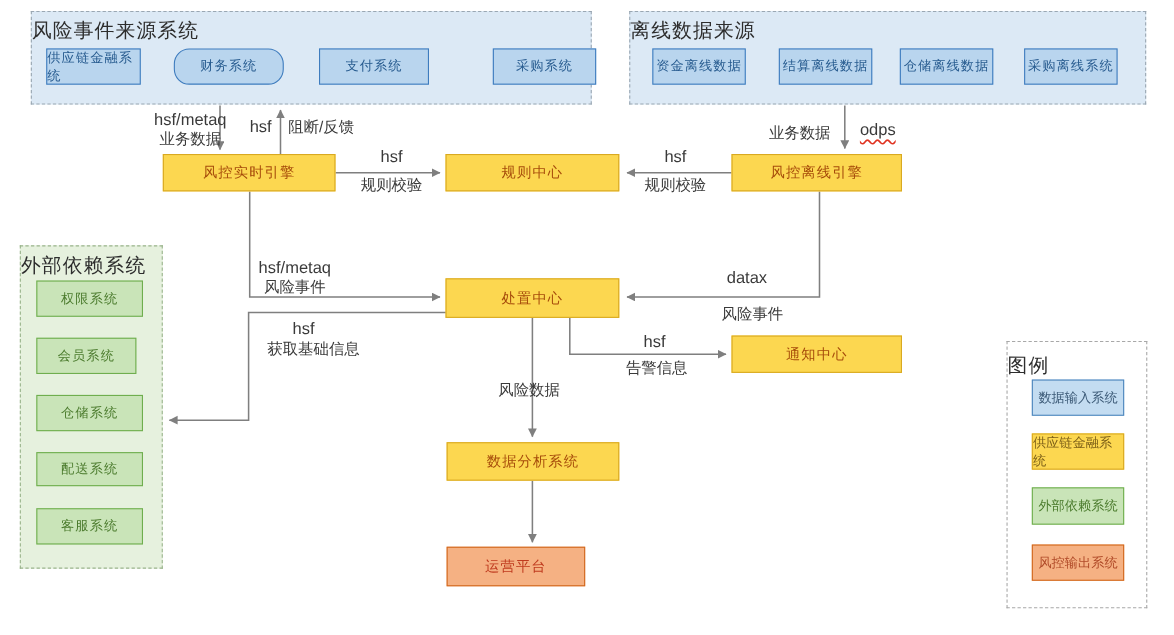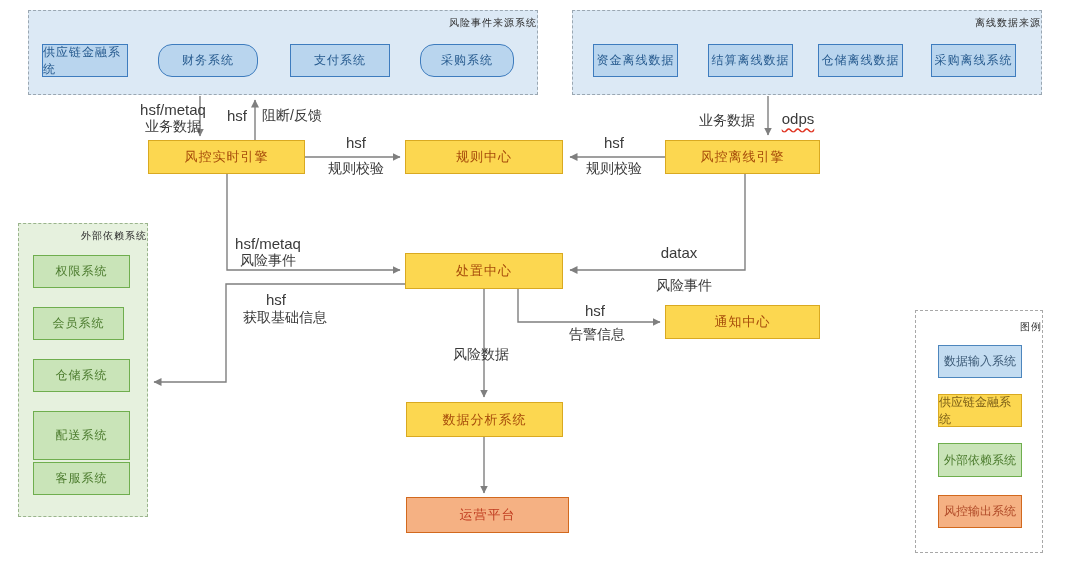--- a/index.html
+++ b/index.html
@@ -4,21 +4,21 @@
 <style>
   html,body{margin:0;padding:0;background:#ffffff;}
   body{font-family:"Liberation Sans","DejaVu Sans",sans-serif;}
   .canvas{position:relative;width:1067px;height:577px;background:#ffffff;overflow:hidden;}
 
   
   .panel{position:absolute;box-sizing:border-box;border:1px dashed #9aa7b2;}
   .panel-blue{background:#dce9f5;}
   .panel-green{background:#e6f1de;border-color:#9ab48c;}
   .panel-white{background:#ffffff;border-color:#a8a8a8;}
-  .panel-title{text-align:right;font-size:10px;color:#2d2d2d;padding-top:5px;letter-spacing:1px;}
+  .panel-title{text-align:left;font-size:18px;color:#2d2d2d;padding-top:5px;letter-spacing:1px;}
 
   
   .node{position:absolute;box-sizing:border-box;display:flex;align-items:center;justify-content:center;
         font-size:12px;letter-spacing:1px;}
   .node-blue{background:#b9d5ee;border:1px solid #3e7cbe;color:#275b8f;}
   .node-yellow{background:#fcd750;border:1px solid #d9a921;color:#a64b0a;font-size:13px;}
   .node-green{background:#c9e4b8;border:1px solid #6fae4e;color:#4b7b2d;}
   .node-orange{background:#f5b183;border:1px solid #d2691e;color:#bf3a1e;font-size:13px;}
 
   .legend-swatch{position:absolute;box-sizing:border-box;display:flex;align-items:center;justify-content:center;font-size:12px;}
@@ -78,21 +78,21 @@
 
   <div class="node node-blue" style="left:42px;top:44px;width:86px;height:33px;">
       <span>供应链金融系统</span>
     </div>
   <div class="node node-blue" style="left:158px;top:44px;width:100px;height:33px;border-radius:14px;">
       <span>财务系统</span>
     </div>
   <div class="node node-blue" style="left:290px;top:44px;width:100px;height:33px;">
       <span>支付系统</span>
     </div>
-  <div class="node node-blue" style="left:420px;top:44px;width:94px;height:33px;border-radius:14px;">
+  <div class="node node-blue" style="left:448px;top:44px;width:94px;height:33px;">
       <span>采购系统</span>
     </div>
 
   <div class="node node-blue" style="left:593px;top:44px;width:85px;height:33px;">
       <span>资金离线数据</span>
     </div>
   <div class="node node-blue" style="left:708px;top:44px;width:85px;height:33px;">
       <span>结算离线数据</span>
     </div>
   <div class="node node-blue" style="left:818px;top:44px;width:85px;height:33px;">
@@ -113,34 +113,34 @@
     </div>
   <div class="node node-yellow" style="left:405px;top:253px;width:158px;height:36px;">
       <span>处置中心</span>
     </div>
   <div class="node node-yellow" style="left:665px;top:305px;width:155px;height:34px;">
       <span>通知中心</span>
     </div>
   <div class="node node-yellow" style="left:406px;top:402px;width:157px;height:35px;">
       <span>数据分析系统</span>
     </div>
-  <div class="node node-orange" style="left:406px;top:497px;width:163px;height:36px;">
+  <div class="node node-orange" style="left:406px;top:497px;width:126px;height:36px;">
       <span>运营平台</span>
     </div>
 
   <div class="node node-green" style="left:33px;top:255px;width:97px;height:33px;">
       <span>权限系统</span>
     </div>
   <div class="node node-green" style="left:33px;top:307px;width:91px;height:33px;">
       <span>会员系统</span>
     </div>
   <div class="node node-green" style="left:33px;top:359px;width:97px;height:33px;">
       <span>仓储系统</span>
     </div>
-  <div class="node node-green" style="left:33px;top:411px;width:97px;height:49px;">
+  <div class="node node-green" style="left:33px;top:411px;width:97px;height:31px;">
       <span>配送系统</span>
     </div>
   <div class="node node-green" style="left:33px;top:462px;width:97px;height:33px;">
       <span>客服系统</span>
     </div>
 
   <div class="legend-swatch lg-blue" style="left:938px;top:345px;width:84px;height:33px;">
       <span>数据输入系统</span>
     </div>
   <div class="legend-swatch lg-yellow" style="left:938px;top:394px;width:84px;height:33px;">

